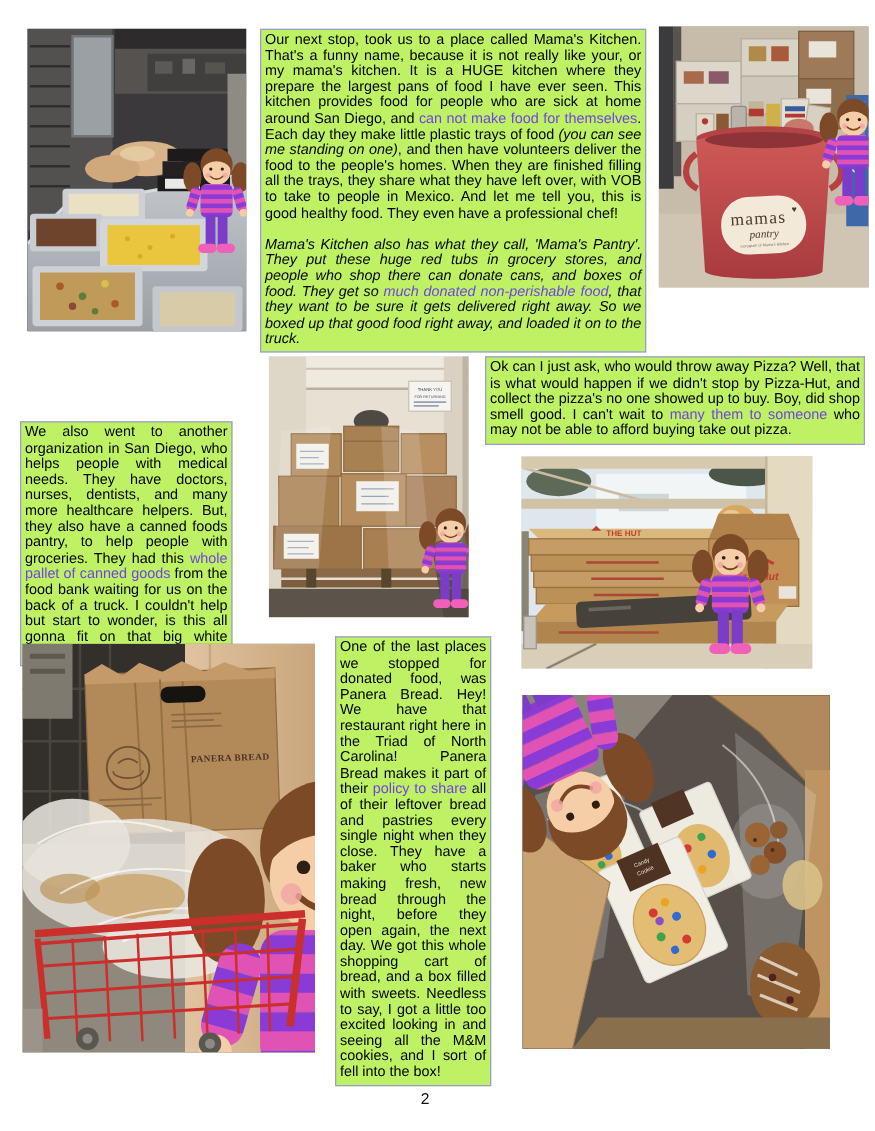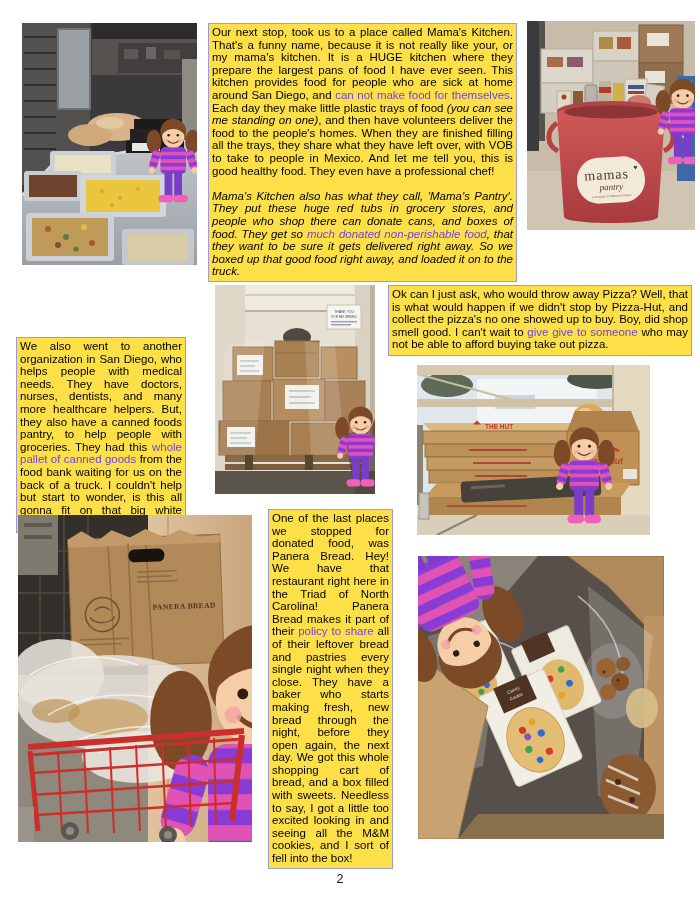--- a/index.html
+++ b/index.html
@@ -1,20 +1,20 @@
 <!DOCTYPE html>
 <html style="--block-border: #9c9ad8; --hl: #6e43e1;"><head>
 <meta charset="utf-8">
 <style>
   html,body{margin:0;padding:0;background:#ffffff;}
   .page{position:relative;width:700px;height:905px;background:#fff;overflow:hidden;
         font-family:"Liberation Sans",sans-serif;}
   .tb{position:absolute;box-sizing:border-box;border:1px solid var(--block-border,#9c9ad8);
       padding:2px 3px 3px 3px;font-size:11.5px;line-height:12.6px;text-align:justify;
-      color:#000;background:#fde047;}
+      color:#000;background:#bef264;}
   .tb .para+.para{margin-top:12.6px;font-style:italic;}
   .hl{color:var(--hl,#6e43e1);}
   .it{font-style:italic;}
   .photo{position:absolute;overflow:hidden;}
   .photo svg{display:block;width:100%;height:100%;}
   svg text{font-family:"Liberation Sans",sans-serif;}
   svg text.serif{font-family:"Liberation Serif",serif;}
   .page-num{position:absolute;top:872px;left:0;width:680px;text-align:center;
             font-size:12.5px;color:#111;}
   .defs{position:absolute;width:0;height:0;overflow:hidden;}
@@ -244,21 +244,21 @@
       <rect x="90" y="170" width="8" height="15" fill="#55462e"></rect>
       <rect y="186" width="160" height="23" fill="#5b544a"></rect>
       <polygon points="130,150 160,140 160,209 140,209" fill="#4a443c" opacity="0.7"></polygon>
       <g transform="translate(112,118) scale(0.42)">
         <use href="#doll"></use>
       </g>
     </svg>
   </div>
 
   <div class="tb" style="left:388px;top:285px;width:304px;min-height:71px;">
-      <div class="para"><span>Ok can I just ask, who would throw away Pizza? Well, that is what would happen if we didn't stop by Pizza-Hut, and collect the pizza's no one showed up to buy. Boy, did shop smell good. I can't wait to </span><span class="hl">give give to someone</span><span> who may not be able to afford buying take out pizza.</span></div>
+      <div class="para"><span>Ok can I just ask, who would throw away Pizza? Well, that is what would happen if we didn't stop by Pizza-Hut, and collect the pizza's no one showed up to buy. Boy, did shop smell good. I can't wait to </span><span class="hl">many them to someone</span><span> who may not be able to afford buying take out pizza.</span></div>
     </div>
 
   <div class="photo" style="left:417px;top:365px;width:233px;height:170px;background:#dfe7ec;">
     <svg viewBox="0 0 233 170" preserveAspectRatio="none">
       <rect width="233" height="60" fill="#dfe7ec"></rect>
       <rect x="60" y="14" width="120" height="44" fill="#f2f5f6"></rect>
       <ellipse cx="30" cy="20" rx="26" ry="12" fill="#5d6a58"></ellipse>
       <ellipse cx="180" cy="14" rx="30" ry="10" fill="#4a5648"></ellipse>
       <ellipse cx="214" cy="30" rx="18" ry="10" fill="#3f4a40"></ellipse>
       <rect x="78" y="30" width="40" height="14" fill="#cfd6d8"></rect>

